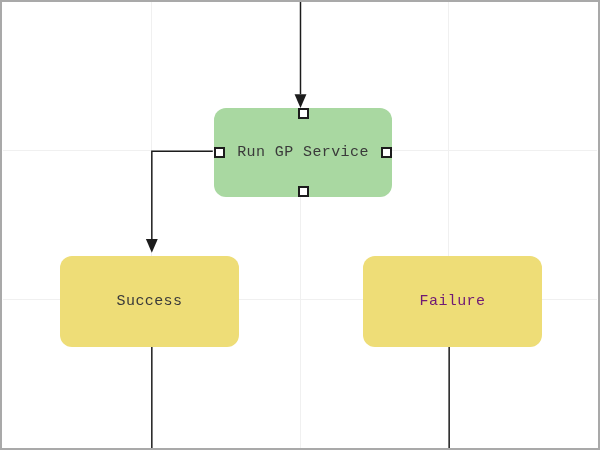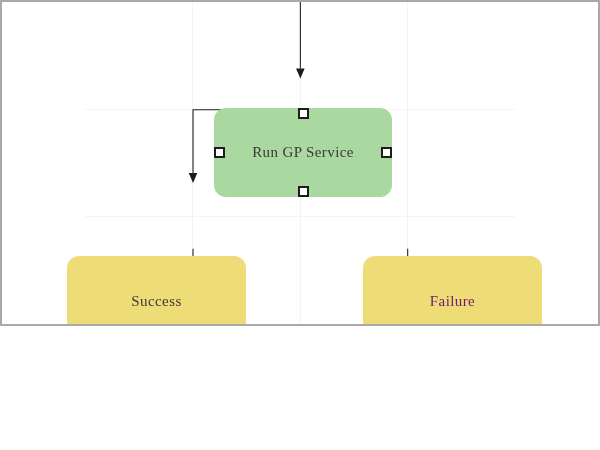--- a/index.html
+++ b/index.html
@@ -3,26 +3,26 @@
 <meta charset="utf-8">
 <style>
   html, body {
     margin: 0;
     padding: 0;
     background: #ffffff;
   }
   .canvas {
     position: relative;
     width: 600px;
-    height: 326px;
+    height: 450px;
     box-sizing: border-box;
     border: 2px solid #a9a9a9;
     background: #ffffff;
     overflow: hidden;
-    font-family: Liberation Serif, serif;
+    font-family: Liberation Mono, monospace;
   }
   .connector-layer {
     position: absolute;
     left: 0; top: 0;
     width: 100%; height: 100%;
     display: block;
   }
   .grid-line {
     stroke-width: 1;
     shape-rendering: crispEdges;
@@ -77,20 +77,20 @@
       <polyline points="450.5,345 450.5,450" class="connector-line" stroke="#1c1c1c"></polyline>
     </svg>
   <div class="node-layer">
       <div class="node" style="left: 212px; top: 106px; width: 178px; height: 89px; background: rgb(169, 216, 161); color: rgb(58, 58, 58);">
         <span class="node-label">Run GP Service</span>
         <div class="handle" style="left: 83.5px; top: 0px; background: rgb(255, 255, 255); border-color: rgb(28, 28, 28);"></div>
         <div class="handle" style="left: 83.5px; top: 78px; background: rgb(255, 255, 255); border-color: rgb(28, 28, 28);"></div>
         <div class="handle" style="left: 0px; top: 39px; background: rgb(255, 255, 255); border-color: rgb(28, 28, 28);"></div>
         <div class="handle" style="left: 167px; top: 39px; background: rgb(255, 255, 255); border-color: rgb(28, 28, 28);"></div>
       </div>
-      <div class="node" style="left: 65px; top: 254px; width: 179px; height: 91px; background: rgb(238, 221, 119); color: rgb(58, 58, 58); text-align: center;">
+      <div class="node" style="left: 58px; top: 254px; width: 179px; height: 91px; background: rgb(238, 221, 119); color: rgb(58, 58, 58); text-align: center;">
         <span class="node-label">Success</span>
       </div>
       <div class="node" style="left: 361px; top: 254px; width: 179px; height: 91px; background: rgb(238, 221, 119); color: #701a75;">
         <span class="node-label">Failure</span>
       </div>
     </div>
 </div>
 
 </body></html>

